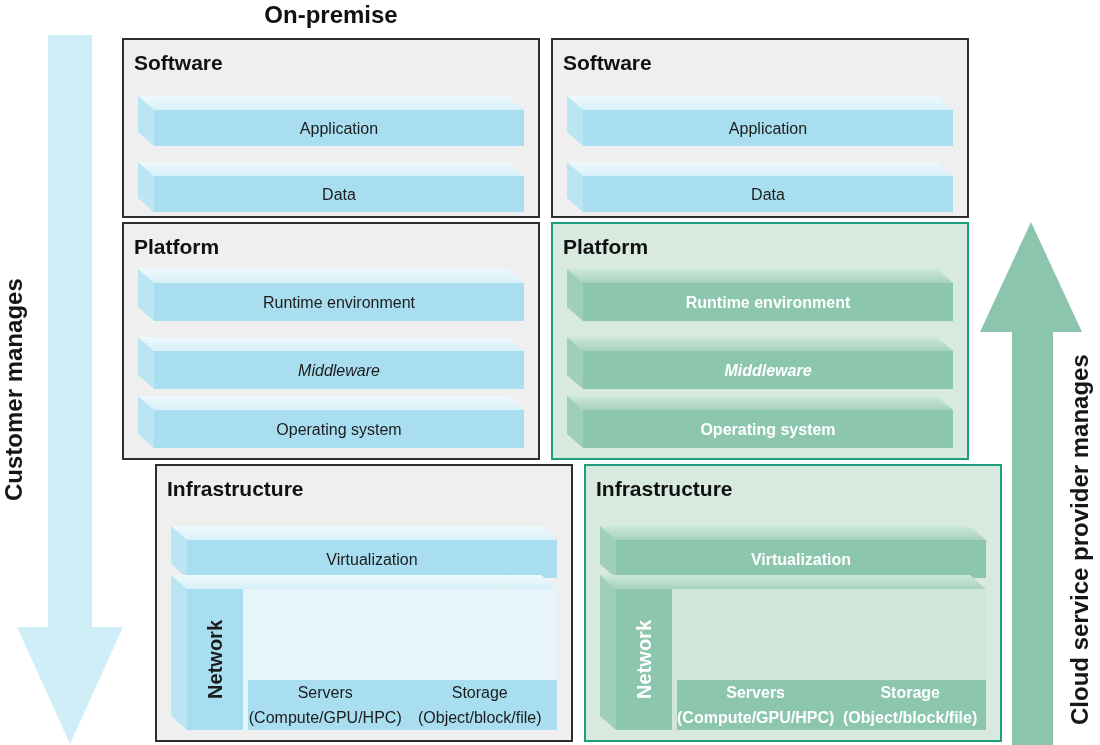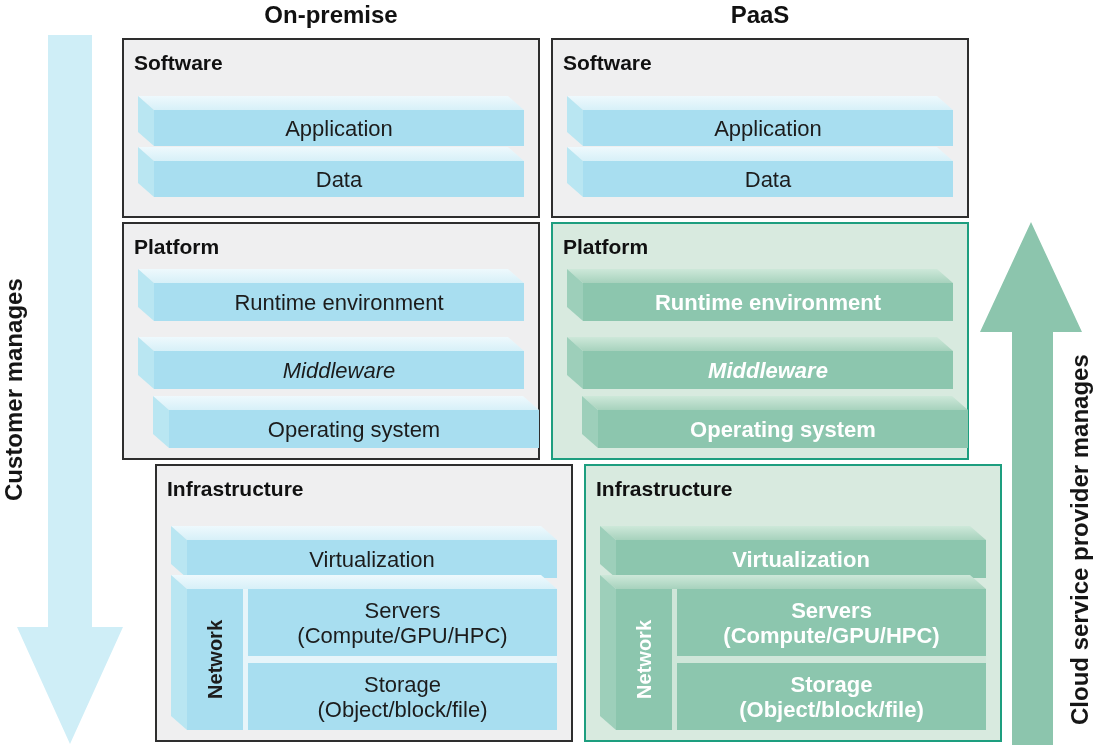--- a/index.html
+++ b/index.html
@@ -23,52 +23,52 @@
   .panel-title{position:absolute;top:11px;left:10px;font-size:21px;font-weight:bold;color:#111;}
 
   
   .bar3d{position:absolute;left:14px;width:386px;}
   .b-top{position:absolute;left:0;top:0;width:100%;height:14px;
     clip-path:polygon(0 0,calc(100% - 16px) 0,100% 100%,16px 100%);}
   .b-side{position:absolute;left:0;top:0;width:16px;height:100%;
     clip-path:polygon(0 0,100% 14px,100% 100%,0 calc(100% - 14px));}
   .b-front{position:absolute;left:16px;top:14px;width:calc(100% - 16px);height:calc(100% - 14px);
     display:flex;flex-direction:column;align-items:center;justify-content:center;}
-  .bar-label{font-size:22px;line-height:25px;text-align:center;}
+  .bar-label{font-size:16px;line-height:25px;text-align:center;}
 
   .blue .b-top{background:linear-gradient(#eef9fd,#d7f0f8);}
   .blue .b-side{background:#b9e6f2;}
   .blue.simple .b-front{background:#a8def0;}
   .blue .bar-label{color:#1c1c1c;font-weight:400;}
   .blue .net-label{color:#1c1c1c;}
 
   .green .b-top{background:linear-gradient(#cde8d9,#a7d2bd);}
   .green .b-side{background:#9dcfba;}
   .green.simple .b-front{background:#8cc6ae;}
   .green .bar-label{color:#ffffff;font-weight:bold;}
   .green .net-label{color:#ffffff;}
 
   
   .bar-application{top:56px;height:50px;}
-  .bar-data{top:107px;height:50px;}
+  .bar-data{top:122px;height:50px;}
   .bar-runtime{top:45px;height:52px;}
   .bar-middleware{top:113px;height:52px;font-style:italic;}
-  .bar-os{top:172px;height:52px;margin-left:15px;}
+  .bar-os{top:172px;height:52px;}
   .bar-virtualization{top:60px;height:52px;}
   .netblock{top:109px;height:155px;}
 
   
   .netblock .b-front{flex-direction:row;align-items:stretch;justify-content:flex-start;}
   .blue.netblock .b-front{background:#e7f5fa;}
   .green.netblock .b-front{background:#cfe6d9;}
   .net-strip{width:56px;margin-right:5px;display:flex;align-items:center;justify-content:center;}
   .blue .net-strip{background:#a8def0;}
   .green .net-strip{background:#8cc6ae;}
   .net-label{writing-mode:vertical-rl;transform:rotate(180deg);font-size:20px;font-weight:bold;}
-  .net-rows{flex:1;display:flex;flex-direction:column;row-gap:7px;}
+  .net-rows{flex:1;display:flex;flex-direction:row;row-gap:7px;align-items:flex-end;}
   .net-row{flex:1;display:flex;flex-direction:column;align-items:center;justify-content:center;}
   .blue .net-row{background:#a8def0;}
   .green .net-row{background:#8cc6ae;}
 
   
   #arrow-down{position:absolute;left:17px;top:35px;width:106px;height:709px;background:#cfeef7;
     clip-path:polygon(31px 0,75px 0,75px 592px,106px 592px,53px 709px,0 592px,31px 592px);}
   #arrow-up{position:absolute;left:980px;top:222px;width:102px;height:523px;background:#8cc5ad;
     clip-path:polygon(51px 0,102px 110px,73px 110px,73px 523px,32px 523px,32px 110px,0 110px);}
 
@@ -77,21 +77,20 @@
     font-size:24px;font-weight:bold;color:#161616;text-align:center;}
   #customer-label{left:0px;top:175px;height:430px;width:34px;}
   #provider-label{left:1066px;top:335px;height:410px;width:34px;}
 </style>
 </head>
 <body>
 
 <div id="canvas">
 
   <div id="header-left" class="col-header">On-premise</div>
-  <div id="header-right" class="col-header">PaaS</div>
 
   <div id="arrow-down"></div>
   <div id="customer-label" class="v-label">Customer manages</div>
 
   <div id="arrow-up"></div>
   <div id="provider-label" class="v-label">Cloud service provider manages</div>
 
   <div class="panel col1 row-software">
     <div class="panel-title">Software</div>
     <div class="bar3d blue simple bar-application">

